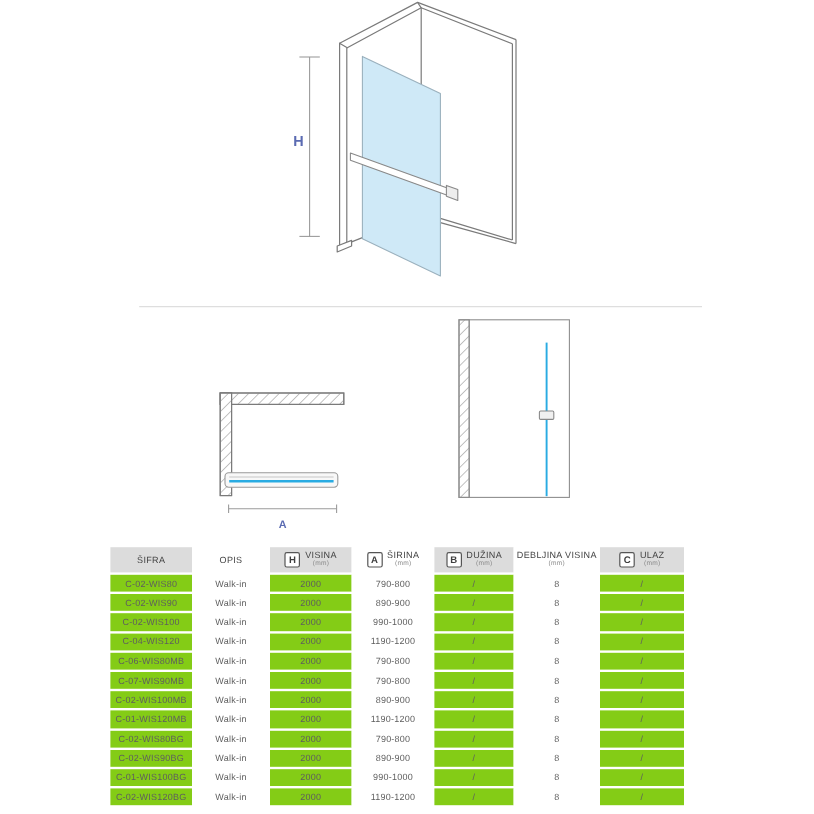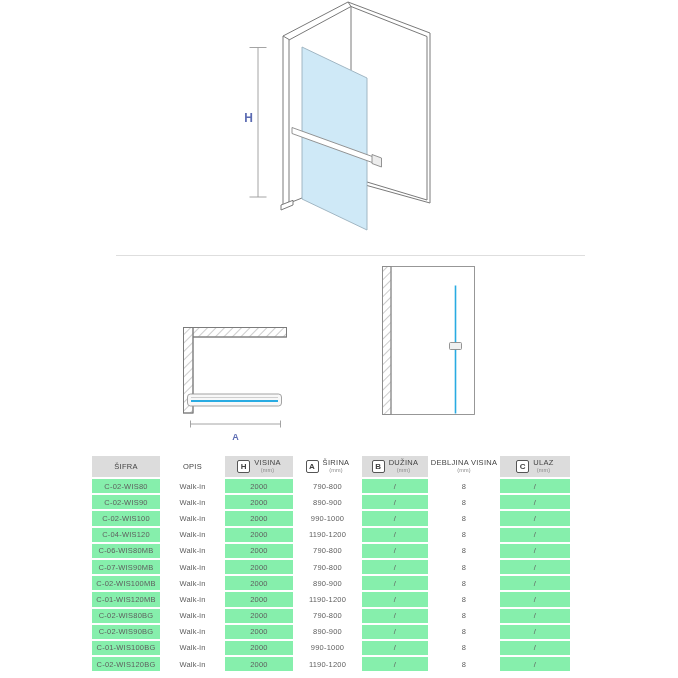--- a/index.html
+++ b/index.html
@@ -17,21 +17,21 @@
     display:grid;
     grid-template-columns:68px 65px 68px 69px 66px 72px 70px;
     grid-template-rows:21px repeat(12,14.2px);
     row-gap:2px;
   }
   .cell{
     display:flex;align-items:center;justify-content:center;
     font-size:7.5px;color:#5e5e5e;letter-spacing:.2px;
     background:#ffffff;white-space:nowrap;
   }
-  .cell.stripe{background:#86efac;}
+  .cell.stripe{background:#84cc16;}
   .cell.head{background:#ffffff;}
   .cell.head.stripe{background:#dcdcdc;}
   .letterbox{
     display:inline-flex;align-items:center;justify-content:center;
     width:11px;height:11px;border:1px solid #555;border-radius:2px;
     background:#fff;color:#3f3f3f;font-size:8px;font-weight:bold;
     margin-right:4px;flex:0 0 auto;
   }
   .hlabel{display:flex;flex-direction:column;align-items:center;line-height:1;}
   .hl{font-size:7.5px;color:#444;letter-spacing:.3px;}

